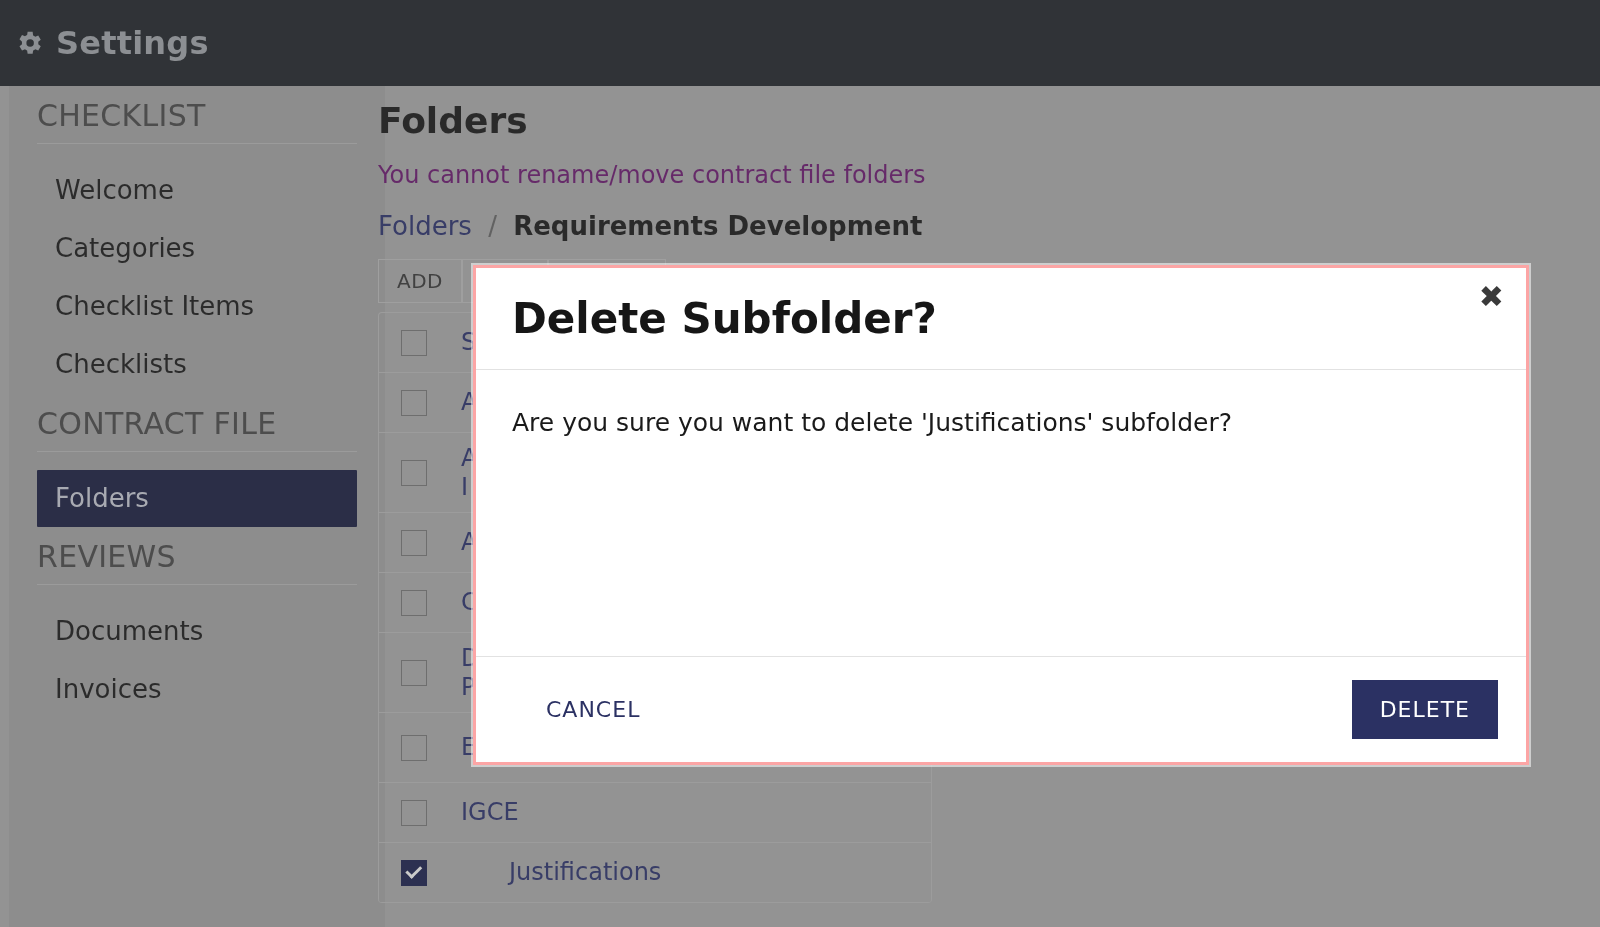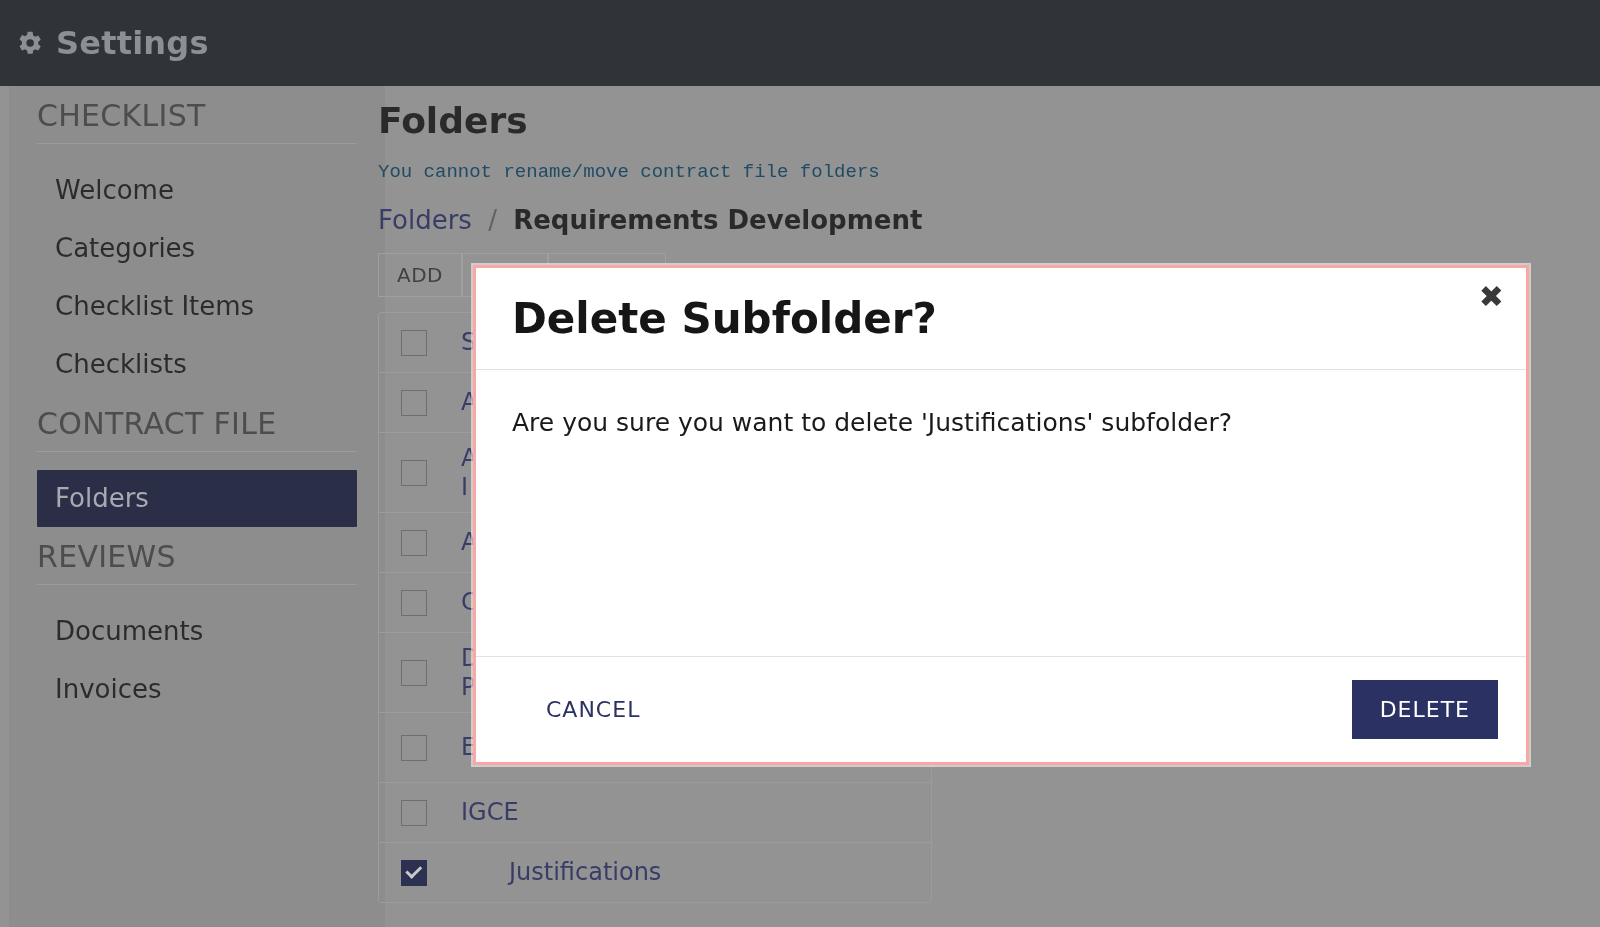--- a/index.html
+++ b/index.html
@@ -49,21 +49,21 @@
     margin: 0 28px; padding-left: 18px; border-radius: 1px;
   }
 
   
   .main { position: absolute; left: 376px; top: 0; width: 1224px; height: 841px; }
   .m-title {
     font-size: 36px; font-weight: 700; color: #1b1b1b;
     padding: 14px 0 0 2px;
   }
   .m-sub {
-    font-size: 19px; color: #0c4a6e; padding: 20px 0 0 2px; font-family: Liberation Mono, monospace;
+    font-size: 24px; color: #701a75; padding: 20px 0 0 2px;
   }
   .breadcrumb { padding: 22px 0 0 2px; font-size: 26px; }
   .crumb-link { color: #2f3572; }
   .crumb-sep { color: #6b6b6b; margin: 0 8px; }
   .crumb-cur { color: #1a1a1a; font-weight: 700; }
 
   .btnrow { display: flex; padding: 18px 0 0 2px; }
   .tb-btn {
     border: 1px solid #c2c2c2; background: transparent;
     color: #3b3b3b; font-size: 20px; letter-spacing: .5px;

